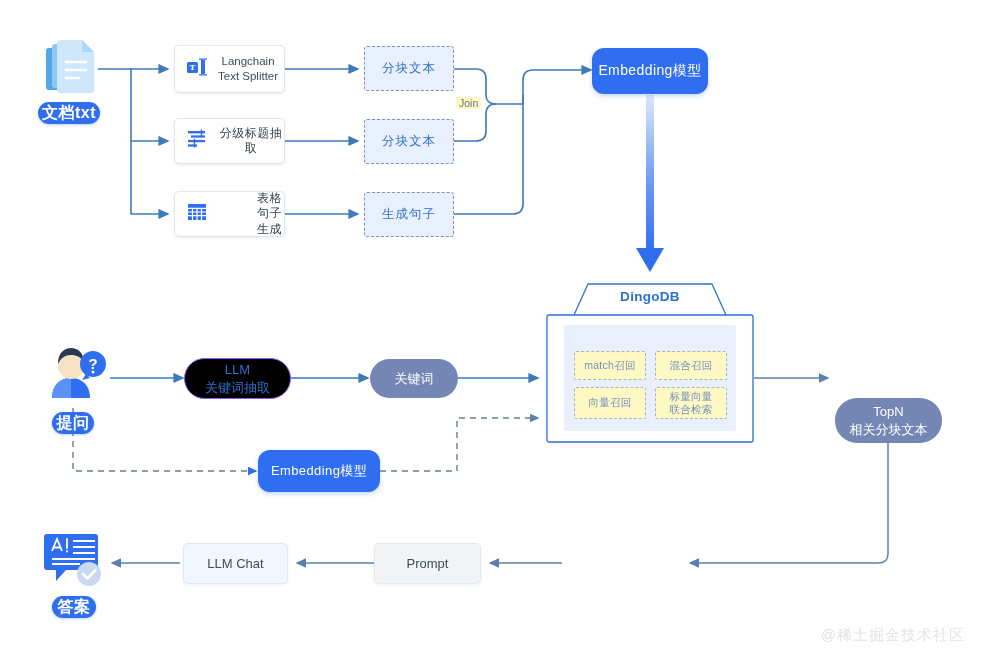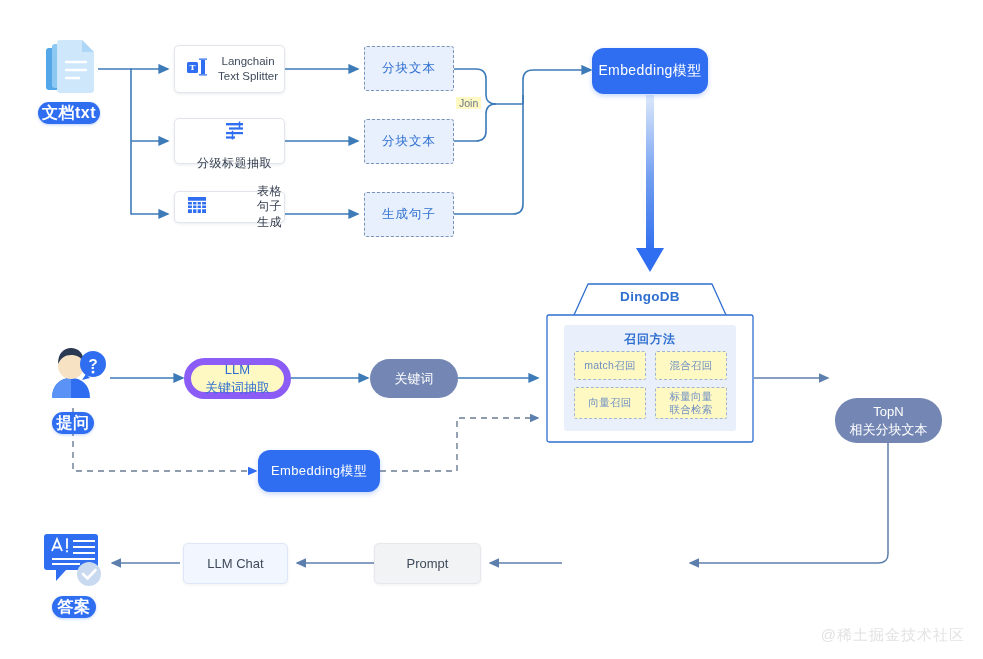--- a/index.html
+++ b/index.html
@@ -31,21 +31,21 @@
   
   .bluebox{
     background:#2f6ef0;border-radius:12px;color:#ffffff;
     font-size:14px;letter-spacing:.4px;
     box-shadow:0 2px 5px rgba(47,110,240,.28);
   }
   .bluebox.small{font-size:13px;}
 
   
   .pillbox{
-    background:#fef9c3;border:7px solid #8b5cf6;border-radius:22px;
+    background:#000000;border:1px solid #8b5cf6;border-radius:22px;
     color:#2f6fd0;font-size:13px;line-height:1.35;
   }
   
   .slatepill{
     background:#7487b4;border-radius:22px;color:#ffffff;
     font-size:13px;line-height:1.32;
   }
 
   
   .plainbox{
@@ -188,36 +188,36 @@
         <rect x="16" y="5" width="4" height="14" fill="#2f6ef0"></rect>
         <path d="M14,4.2 h8 M14,19.8 h8" stroke="#2f6ef0" stroke-width="1.3"></path>
       </svg>
     </span>
     <span class="lbl">
       <span>Langchain</span><br>
       <span>Text Splitter</span>
     </span>
   </div>
 
-  <div class="node procbox" style="left:174px;top:118px;width:111px;height:46px;flex-direction:column;">
+  <div class="node procbox" style="left:174px;top:118px;width:111px;height:46px;">
     <span class="icon">
       <svg width="24" height="24" viewBox="0 0 24 24">
         <g fill="#2f6ef0">
           <rect x="3" y="4" width="17" height="2.4"></rect>
           <rect x="6" y="8.4" width="14" height="2.2"></rect>
           <rect x="3" y="13" width="17" height="2.2"></rect>
           <rect x="3" y="17.4" width="9" height="2.2"></rect>
         </g>
         <path d="M16.5,2.6 v7.5 M9.5,11.8 v8.6" stroke="#2f6ef0" stroke-width="1.5"></path>
       </svg>
     </span>
     <span class="lbl cn">分级标题抽取</span>
   </div>
 
-  <div class="node procbox" style="left:174px;top:191px;width:111px;height:32px;gap:46px;">
+  <div class="node procbox" style="left:174px;top:191px;width:111px;height:46px;gap:46px;">
     <span class="icon">
       <svg width="24" height="24" viewBox="0 0 24 24">
         <rect x="3" y="4" width="18" height="16" fill="#2f6ef0"></rect>
         <g stroke="#ffffff" stroke-width="1.2">
           <path d="M3,8.4 h18 M3,12 h18 M3,15.6 h18"></path>
           <path d="M7.5,8.4 v11.6 M12,8.4 v11.6 M16.5,8.4 v11.6"></path>
         </g>
       </svg>
     </span>
     <span class="lbl cn">表格句子生成</span>
@@ -231,21 +231,20 @@
 
   <div class="node bluebox" style="left:592px;top:48px;width:116px;height:46px;">Embedding模型</div>
 
   <div id="dingo-wrap">
     <svg width="208" height="164" viewBox="0 0 208 164" style="position:absolute;left:0;top:0;">
       <path d="M28,36 L42,5 L166,5 L180,36" fill="#ffffff" stroke="#2f6fd0" stroke-width="1.3" stroke-linejoin="round"></path>
       <rect x="1" y="36" width="206" height="127" rx="2" fill="#ffffff" stroke="#2f6fd0" stroke-width="1.3"></rect>
     </svg>
     <div id="dingo-title">DingoDB</div>
     <div id="dingo-inner">
-      <div id="recall-title">召回方法</div>
       <div class="recall-cell" style="left:10px;top:26px;width:72px;height:29px;">match召回</div>
       <div class="recall-cell" style="left:91px;top:26px;width:72px;height:29px;">混合召回</div>
       <div class="recall-cell" style="left:10px;top:62px;width:72px;height:32px;">向量召回</div>
       <div class="recall-cell" style="left:91px;top:62px;width:72px;height:32px;">
         <span><span>标量向量</span><br><span>联合检索</span></span>
       </div>
     </div>
   </div>
 
   <div class="node" style="left:42px;top:342px;width:66px;height:62px;">

